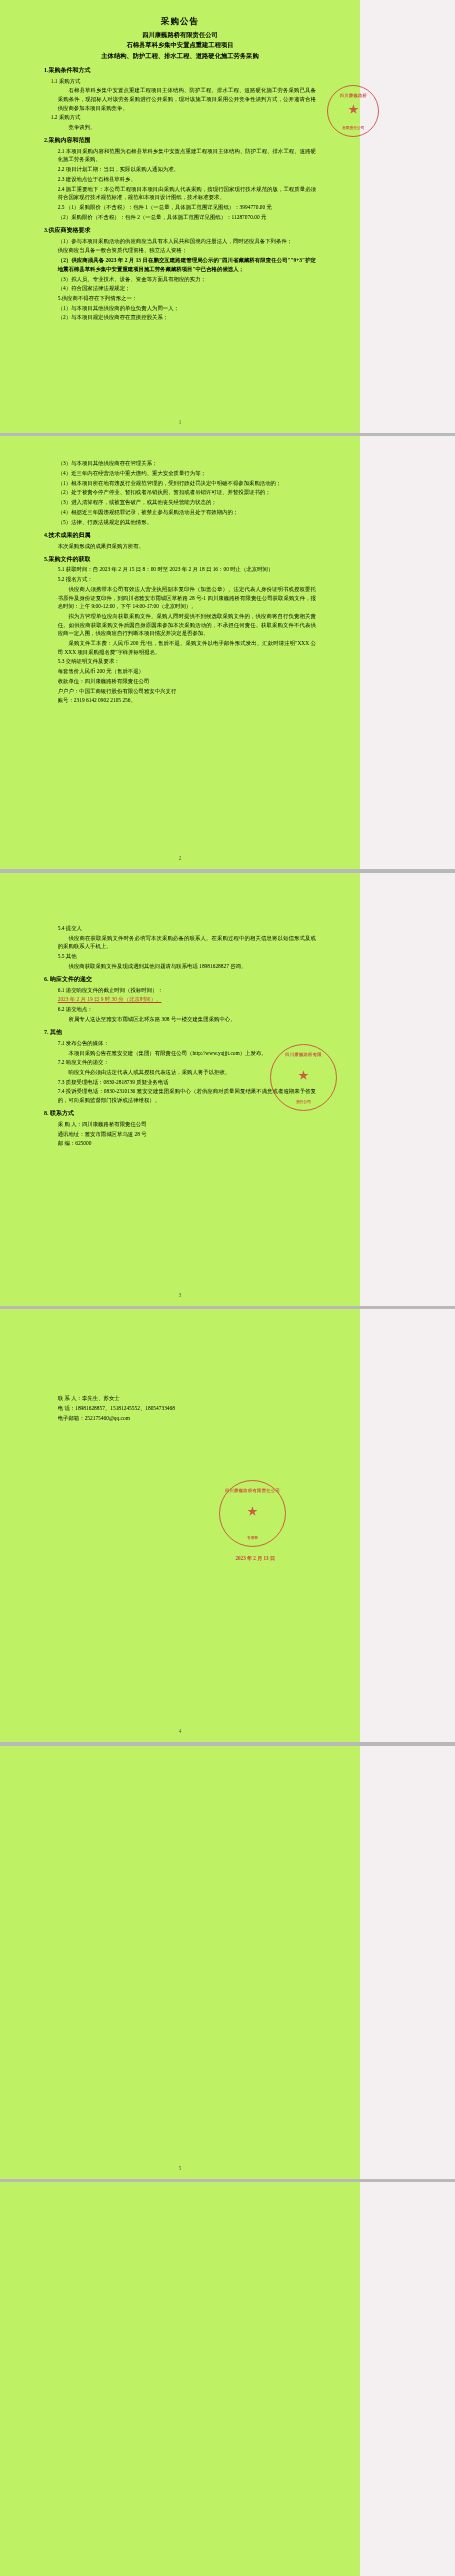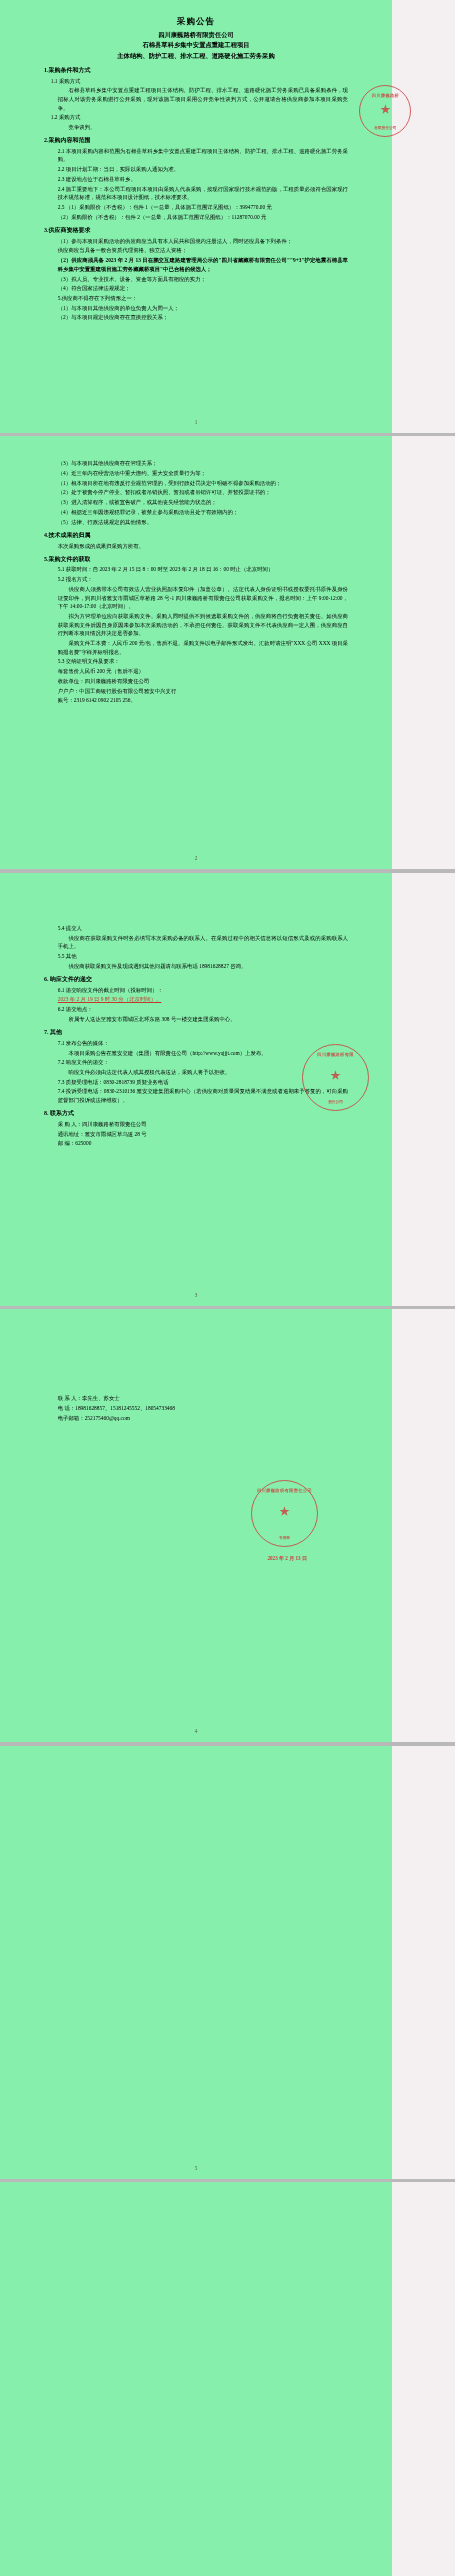--- a/index.html
+++ b/index.html
@@ -1,18 +1,18 @@
 <!DOCTYPE html>
 <html lang="zh" style="font-size:9px"><head>
 <meta charset="utf-8">
 <style>
   html,body{margin:0;padding:0;background:#b9b9b9;}
   body{font-family:"Liberation Serif","DejaVu Serif",serif;}
   .doc{width:456px;margin:0 auto;background:#f4eff0;position:relative;}
-  .page{width:392px;box-sizing:border-box;position:relative;background:#86efac;}
+  .page{width:360px;box-sizing:border-box;position:relative;background:#bef264;}
   .p1{height:433px;padding:16px 44px 0 44px;}
   .p2{height:433px;padding:16px 44px 0 44px;}
   .p3{height:433px;padding:16px 44px 0 44px;}
   .p4{height:433px;padding:16px 44px 0 44px;}
   .p5{height:433px;padding:16px 44px 0 44px;}
   .p6{height:412px;padding:16px 44px 0 44px;}
   .sep{height:3.4px;background:#b9b9b9;}
   h1.title{font-size:8.5px;text-align:center;margin:0 0 3.4px 0;font-weight:bold;letter-spacing:1.1px;}
   .subtitle{font-size:6.3px;text-align:center;margin:1.1px 0;font-weight:bold;}
   .subtitle2{font-size:6.3px;text-align:center;margin:1.1px 0 5.7px 0;font-weight:bold;}

